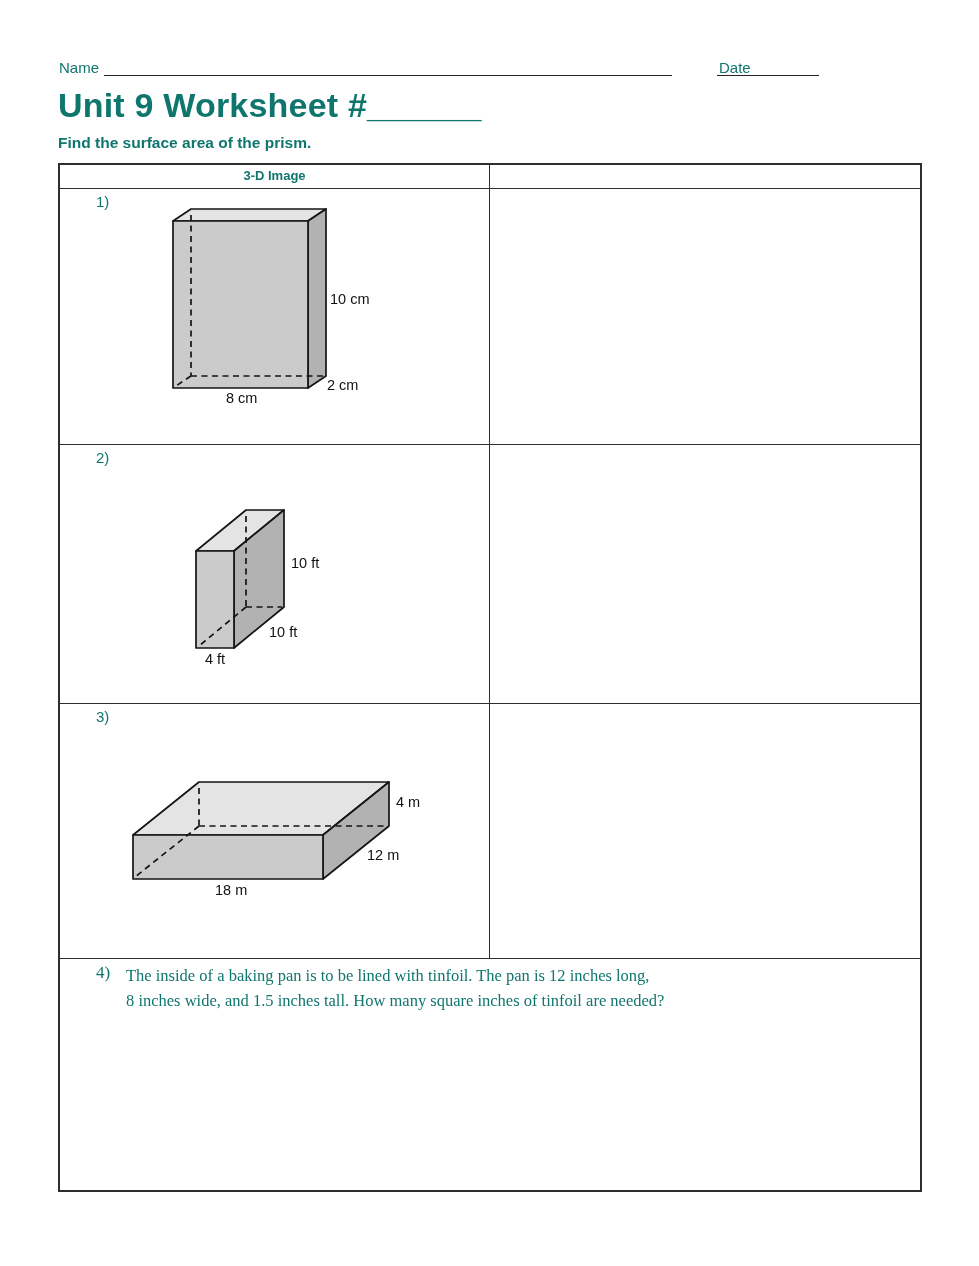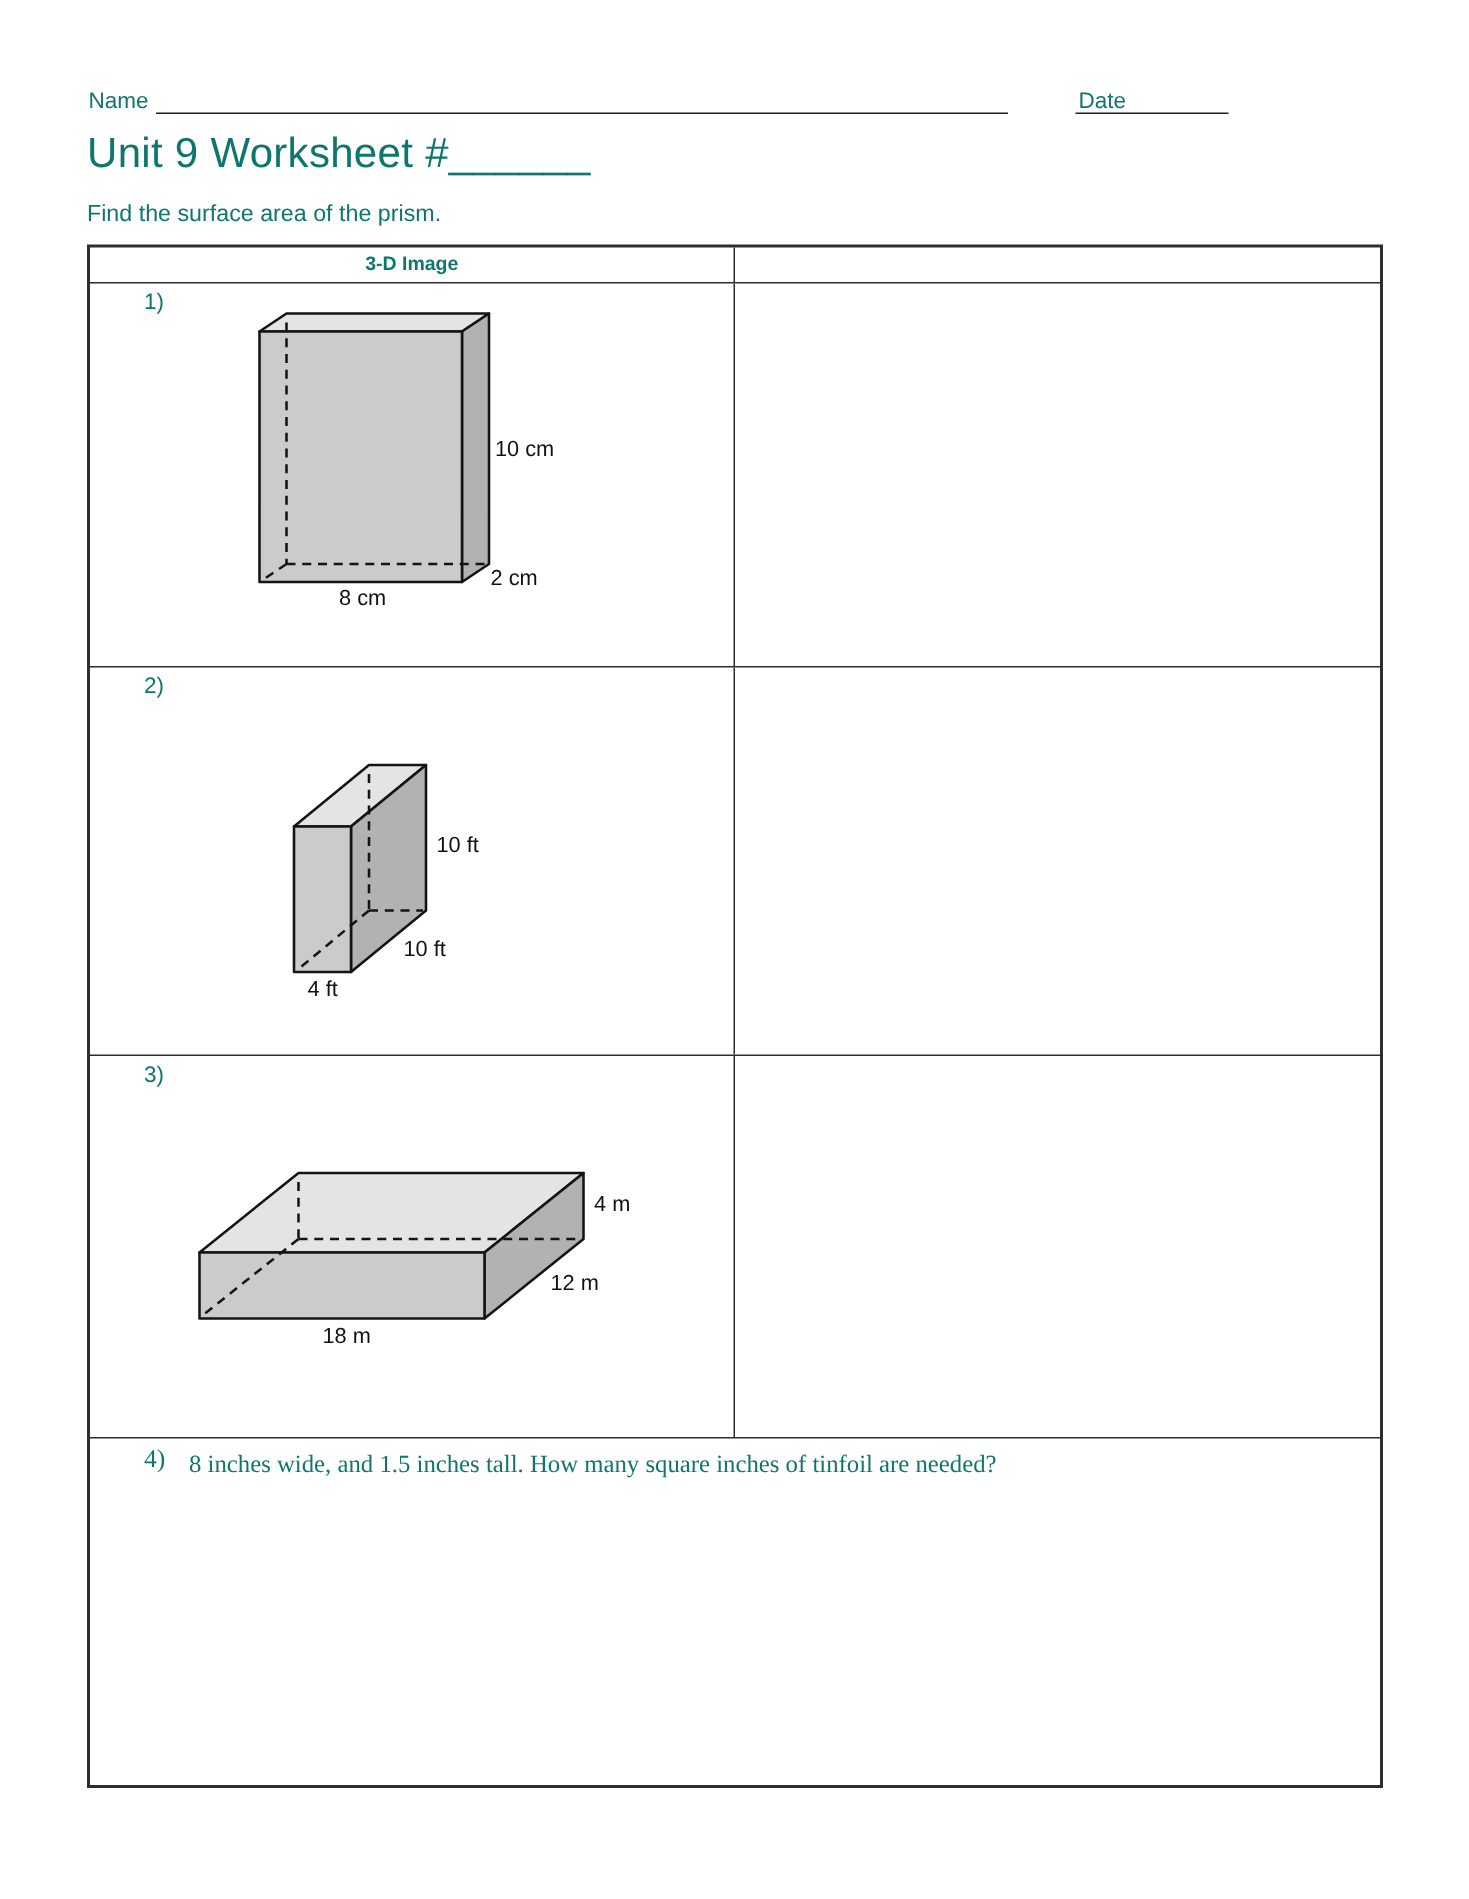--- a/index.html
+++ b/index.html
@@ -14,23 +14,23 @@
     padding-left: 11px;
   }
   
   .name-label { position: absolute; left: 59px; top: 59px; font-size: 15px; }
   .name-line  { position: absolute; left: 104px; top: 60px; width: 568px; height: 15px;
                 border-bottom: 1.4px solid #222; }
   .date-label { position: absolute; left: 719px; top: 59px; font-size: 15px; }
   .date-line  { position: absolute; left: 717px; top: 60px; width: 102px; height: 15px;
                 border-bottom: 1.4px solid #222; }
   
-  .title { position: absolute; left: 58px; top: 86px; font-size: 28px; font-weight: normal;
+  .title { position: absolute; left: 58px; top: 86px; font-size: 34px; font-weight: bold;
            letter-spacing: 0.2px; }
-  .instruction { position: absolute; left: 58px; top: 134px; font-size: 15.5px; font-weight: normal; }
+  .instruction { position: absolute; left: 58px; top: 134px; font-size: 15.5px; font-weight: bold; }
   
   .wtable { position: absolute; left: 58px; top: 163px; width: 864px; height: 1029px;
             border: 2px solid #2e2e2e; box-sizing: border-box;
             display: flex; flex-direction: column; }
   .thead { display: flex; height: 23px; flex: none; border-bottom: 1.5px solid #2e2e2e; }
   .th { width: 50%; box-sizing: border-box; text-align: center; font-weight: bold;
         font-size: 13px; line-height: 22px; }
   .th-first { border-right: 1.5px solid #2e2e2e; }
   .trow { display: flex; flex: none; border-bottom: 1.5px solid #2e2e2e; }
   .row1 { height: 255px; }
@@ -120,18 +120,19 @@
           <text class="dimlabel" x="307" y="156">12 m</text>
           <text class="dimlabel" x="155" y="191">18 m</text>
         </svg>
       </div>
       <div class="cell"></div>
     </div>
 
     <div class="problem-row">
       <span class="qnum-serif">4)</span>
       <div class="problem-text">
+        <div>The inside of a baking pan is to be lined with tinfoil. The pan is 12 inches long,</div>
         <div>8 inches wide, and 1.5 inches tall. How many square inches of tinfoil are needed?</div>
       </div>
     </div>
 
   </div>
 </div>
 
 </body></html>

